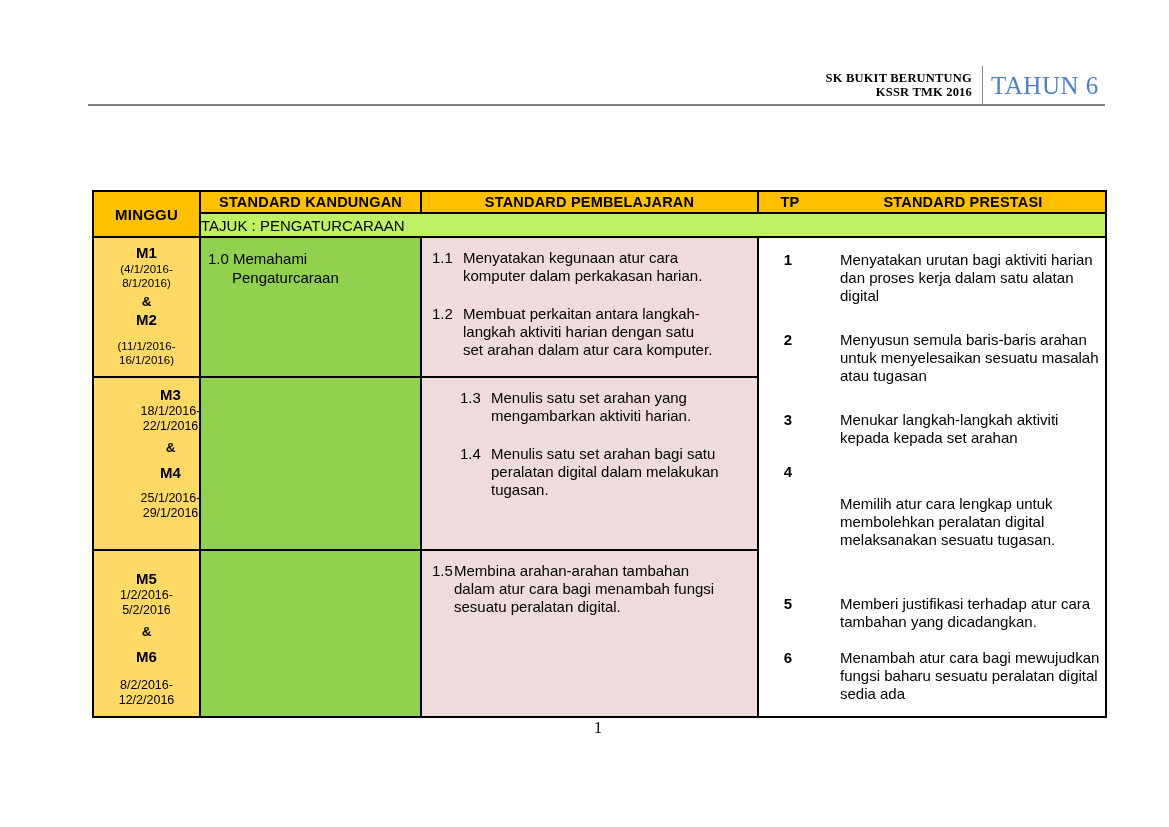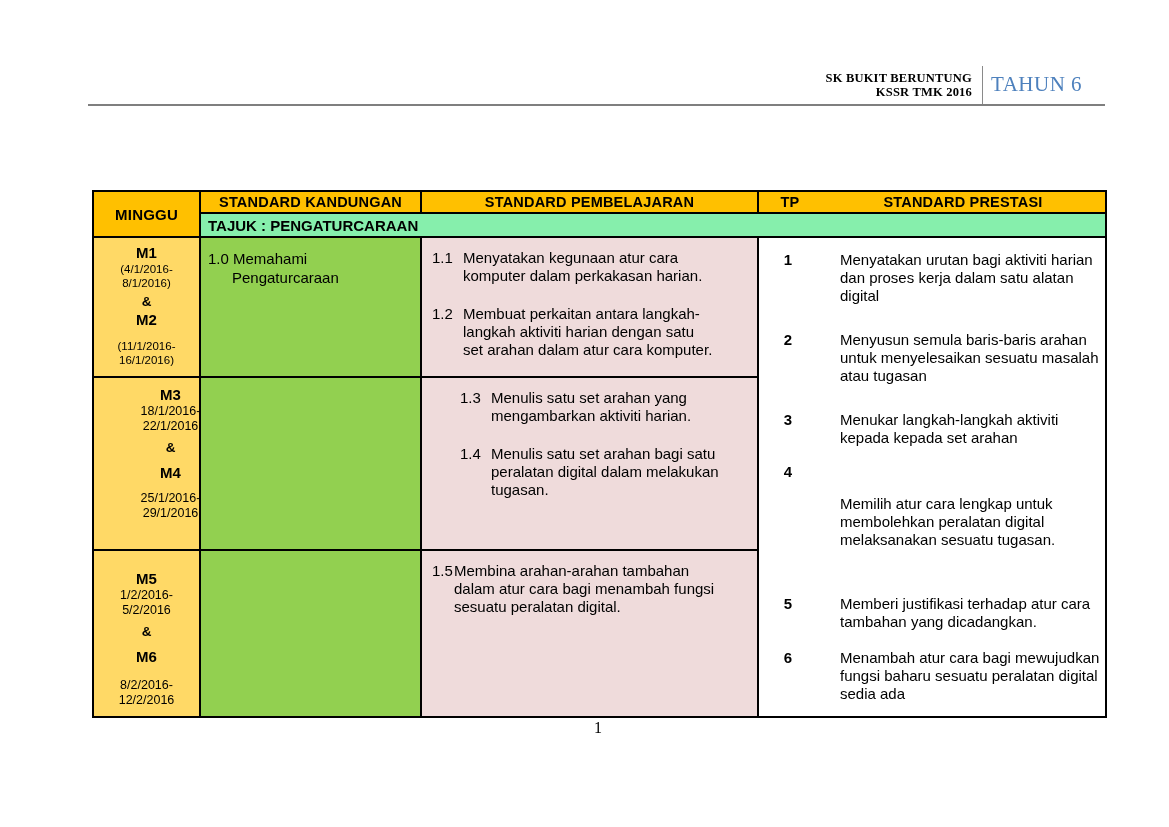--- a/index.html
+++ b/index.html
@@ -16,21 +16,21 @@
     position:absolute; right:197px; top:71px; text-align:right;
     font-family:"Liberation Serif", serif; font-weight:bold;
     font-size:12.5px; line-height:14px; letter-spacing:0.2px;
   }
   .hdr-divider {
     position:absolute; left:982px; top:66px; width:1px; height:39px;
     background:#8a8a8a;
   }
   .hdr-year {
     position:absolute; left:991px; top:72px;
-    font-family:"Liberation Serif", serif; font-size:21px;
+    font-family:"Liberation Serif", serif; font-size:25px;
     color:#4E81BD; letter-spacing:0.5px;
   }
   .hdr-rule {
     position:absolute; left:88px; top:104px; width:1017px; height:1.5px;
     background:#7f7f7f;
   }
 
   
   .tbl {
     position:absolute; left:92px; top:190px;
@@ -46,23 +46,23 @@
     font-weight:bold; font-size:14.5px; letter-spacing:0.2px;
   }
   .minggu-hdr { grid-row:1 / 3; grid-column:1; font-size:15px; }
   .kand-hdr   { grid-row:1; grid-column:2; }
   .pemb-hdr   { grid-row:1; grid-column:3; }
   .tp-hdr     { grid-row:1; grid-column:4; justify-content:flex-start; }
   .tp-hdr .tp-lab { width:62px; text-align:center; }
   .tp-hdr .pres-lab { flex:1; text-align:center; }
 
   .tajuk {
-    grid-row:2; grid-column:2 / 5; background:#86efac;
-    display:flex; align-items:center; padding-left:7px;
-    font-weight:bold; font-size:15px;
+    grid-row:2; grid-column:2 / 5; background:#bef264;
+    display:flex; align-items:center; 
+    font-weight:normal; font-size:15px;
   }
 
   
   .mg { background:#FFD966; display:flex; flex-direction:column; align-items:center; text-align:center; }
   .mg .w   { font-weight:bold; font-size:15px; line-height:18px; }
   .mg .d   { font-size:11.5px; line-height:14px; }
   .mg .amp { font-weight:bold; font-size:13.5px; line-height:16px; }
   .mg-r1 { padding-top:6px; }
   .mg-r1 .amp { margin-top:4px; }
   .mg-r1 .w2  { margin-top:1px; }

